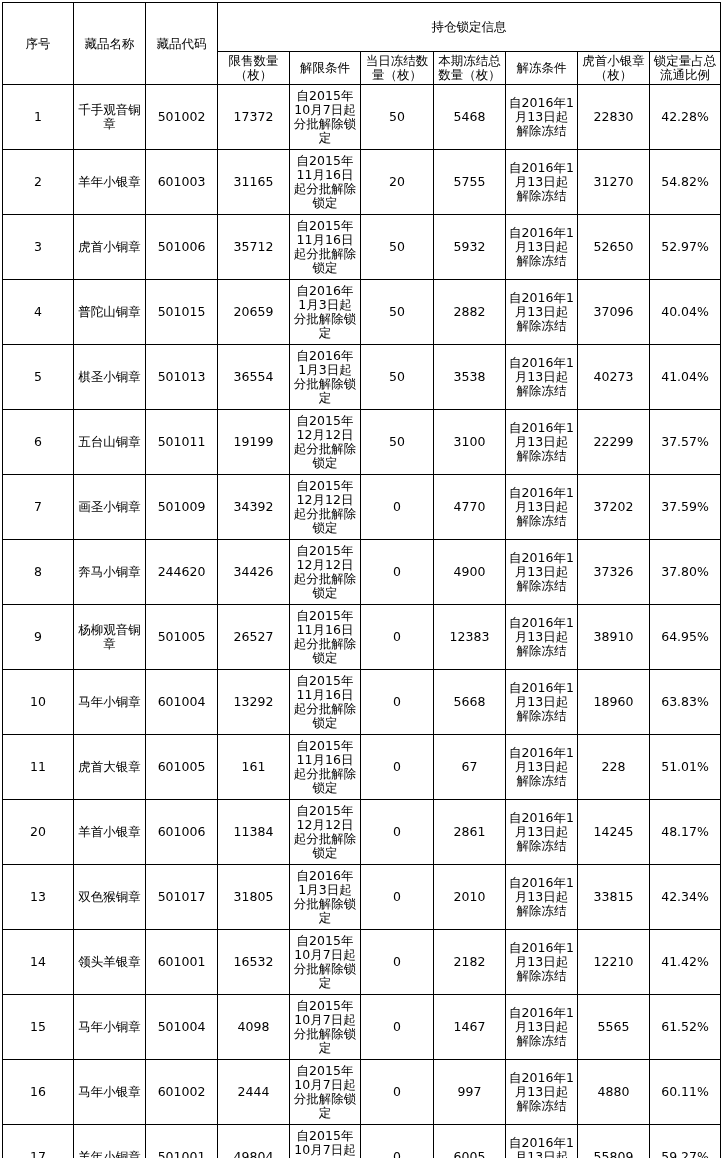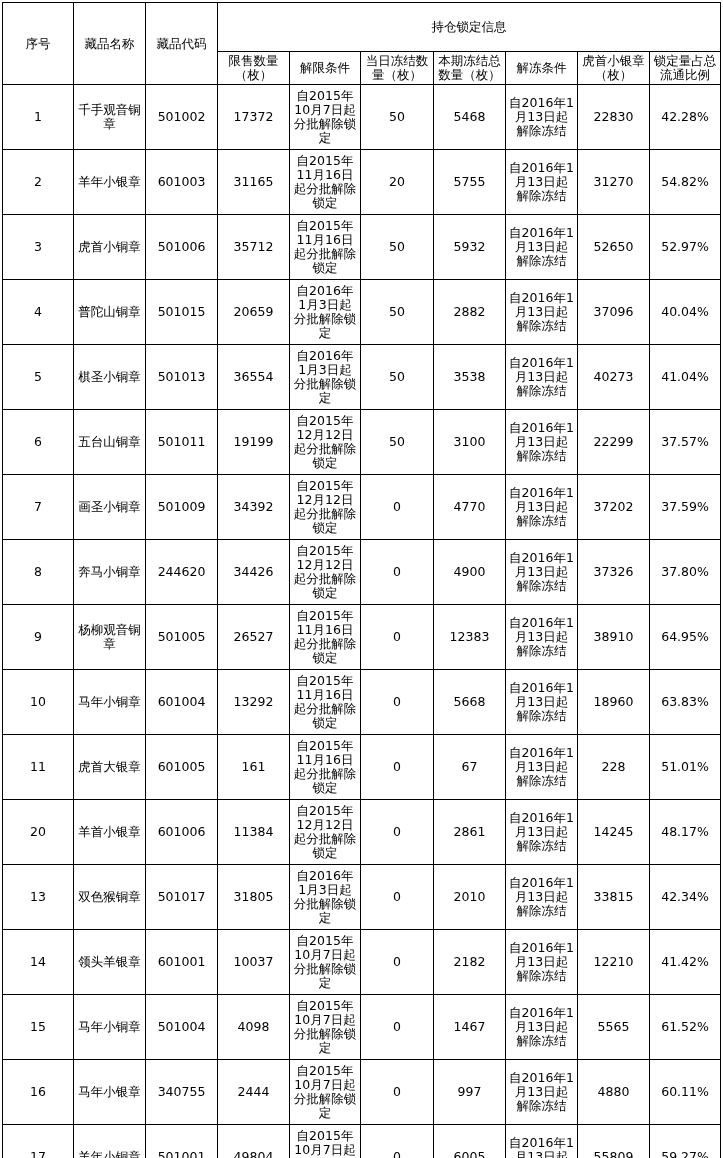--- a/index.html
+++ b/index.html
@@ -229,21 +229,21 @@
           <td>0</td>
           <td>2010</td>
           <td>自2016年1月13日起解除冻结</td>
           <td>33815</td>
           <td>42.34%</td>
         </tr>
         <tr>
           <td>14</td>
           <td>领头羊银章</td>
           <td>601001</td>
-          <td>10037</td>
+          <td>16532</td>
           <td>自2015年10月7日起分批解除锁定</td>
           <td>0</td>
           <td>2182</td>
           <td>自2016年1月13日起解除冻结</td>
           <td>12210</td>
           <td>41.42%</td>
         </tr>
         <tr>
           <td>15</td>
           <td>马年小铜章</td>
@@ -252,21 +252,21 @@
           <td>自2015年10月7日起分批解除锁定</td>
           <td>0</td>
           <td>1467</td>
           <td>自2016年1月13日起解除冻结</td>
           <td>5565</td>
           <td>61.52%</td>
         </tr>
         <tr>
           <td>16</td>
           <td>马年小银章</td>
-          <td>340755</td>
+          <td>601002</td>
           <td>2444</td>
           <td>自2015年10月7日起分批解除锁定</td>
           <td>0</td>
           <td>997</td>
           <td>自2016年1月13日起解除冻结</td>
           <td>4880</td>
           <td>60.11%</td>
         </tr>
         <tr>
           <td>17</td>

